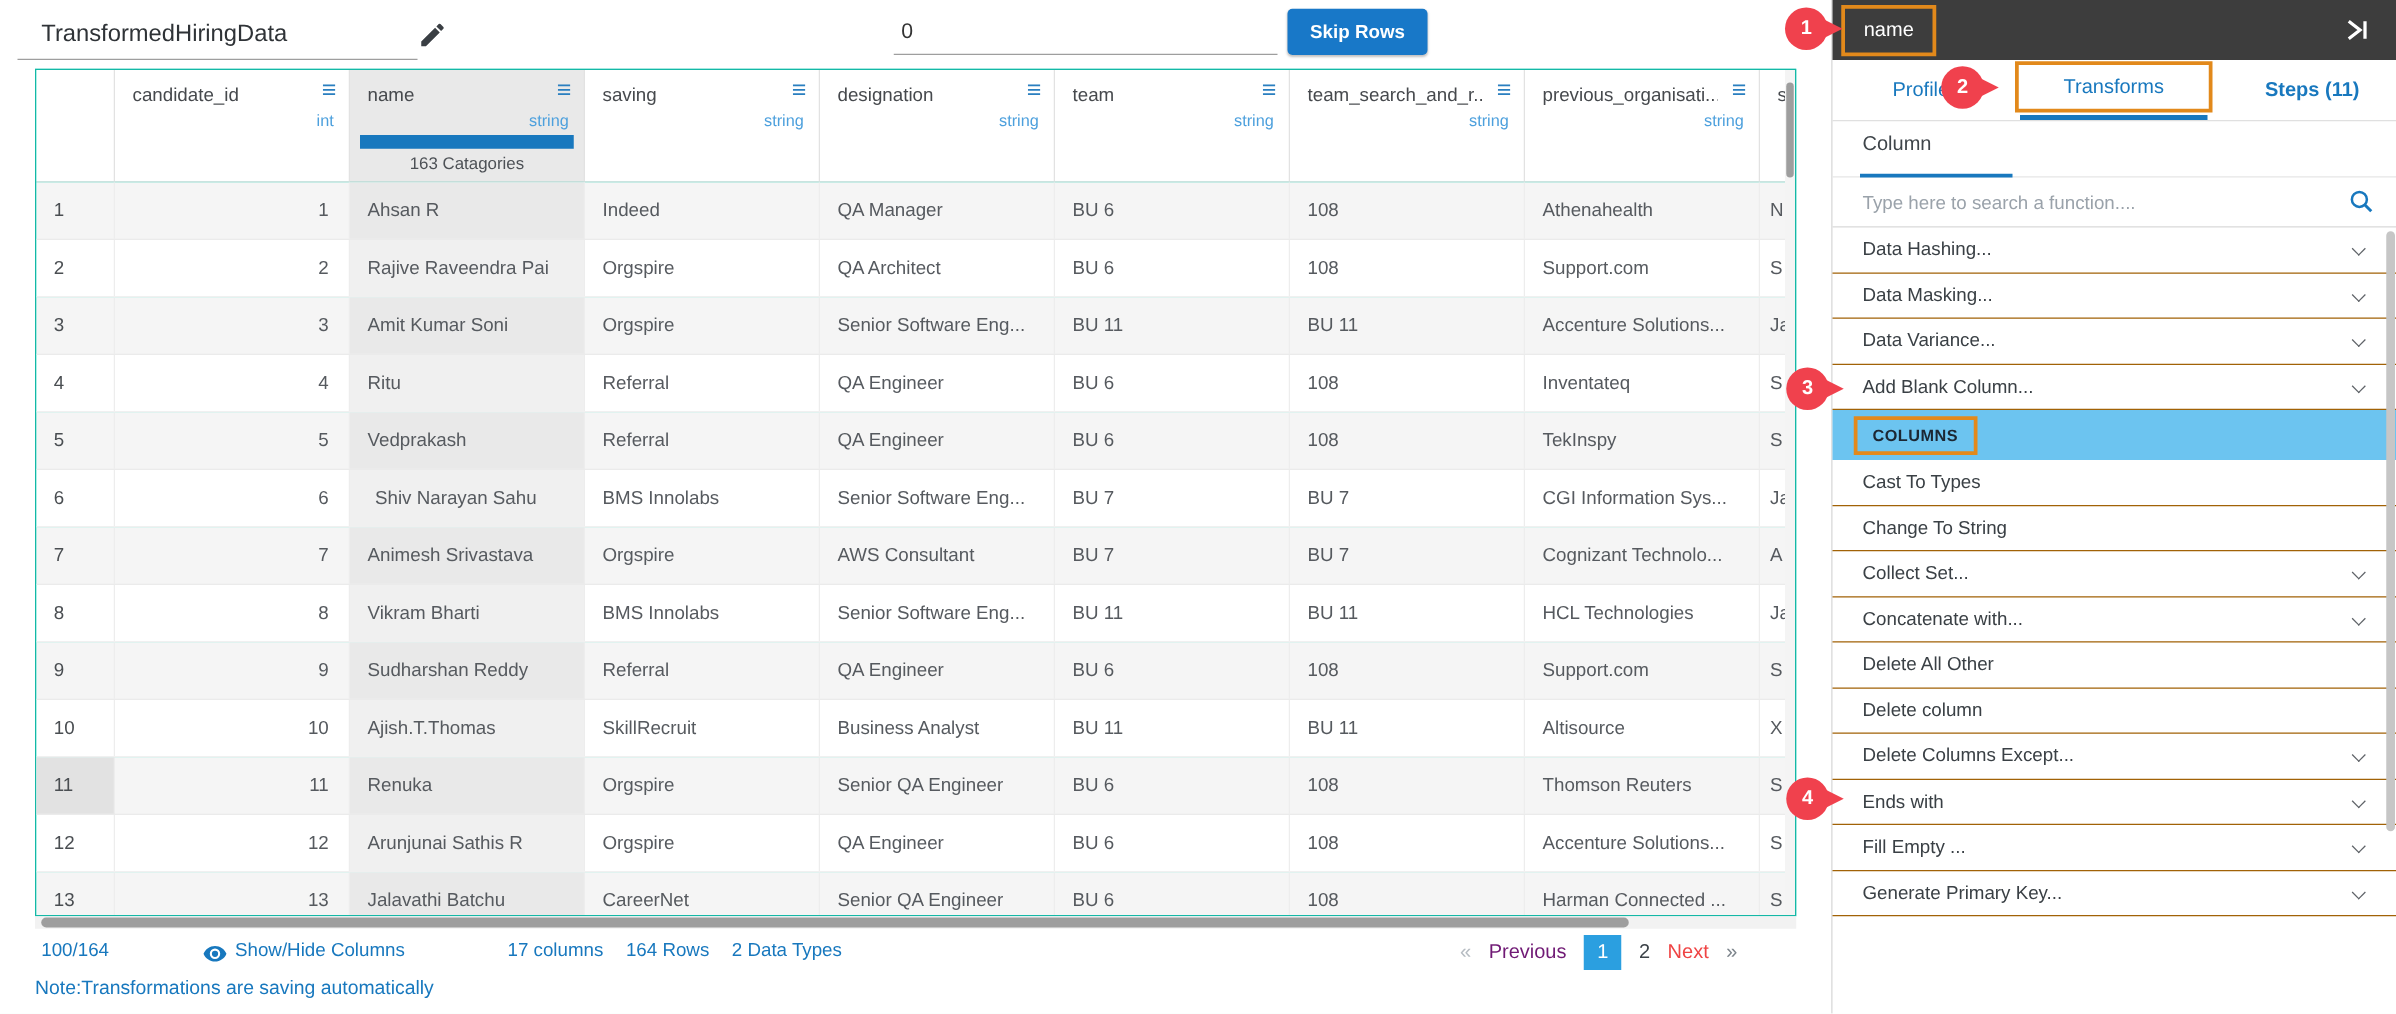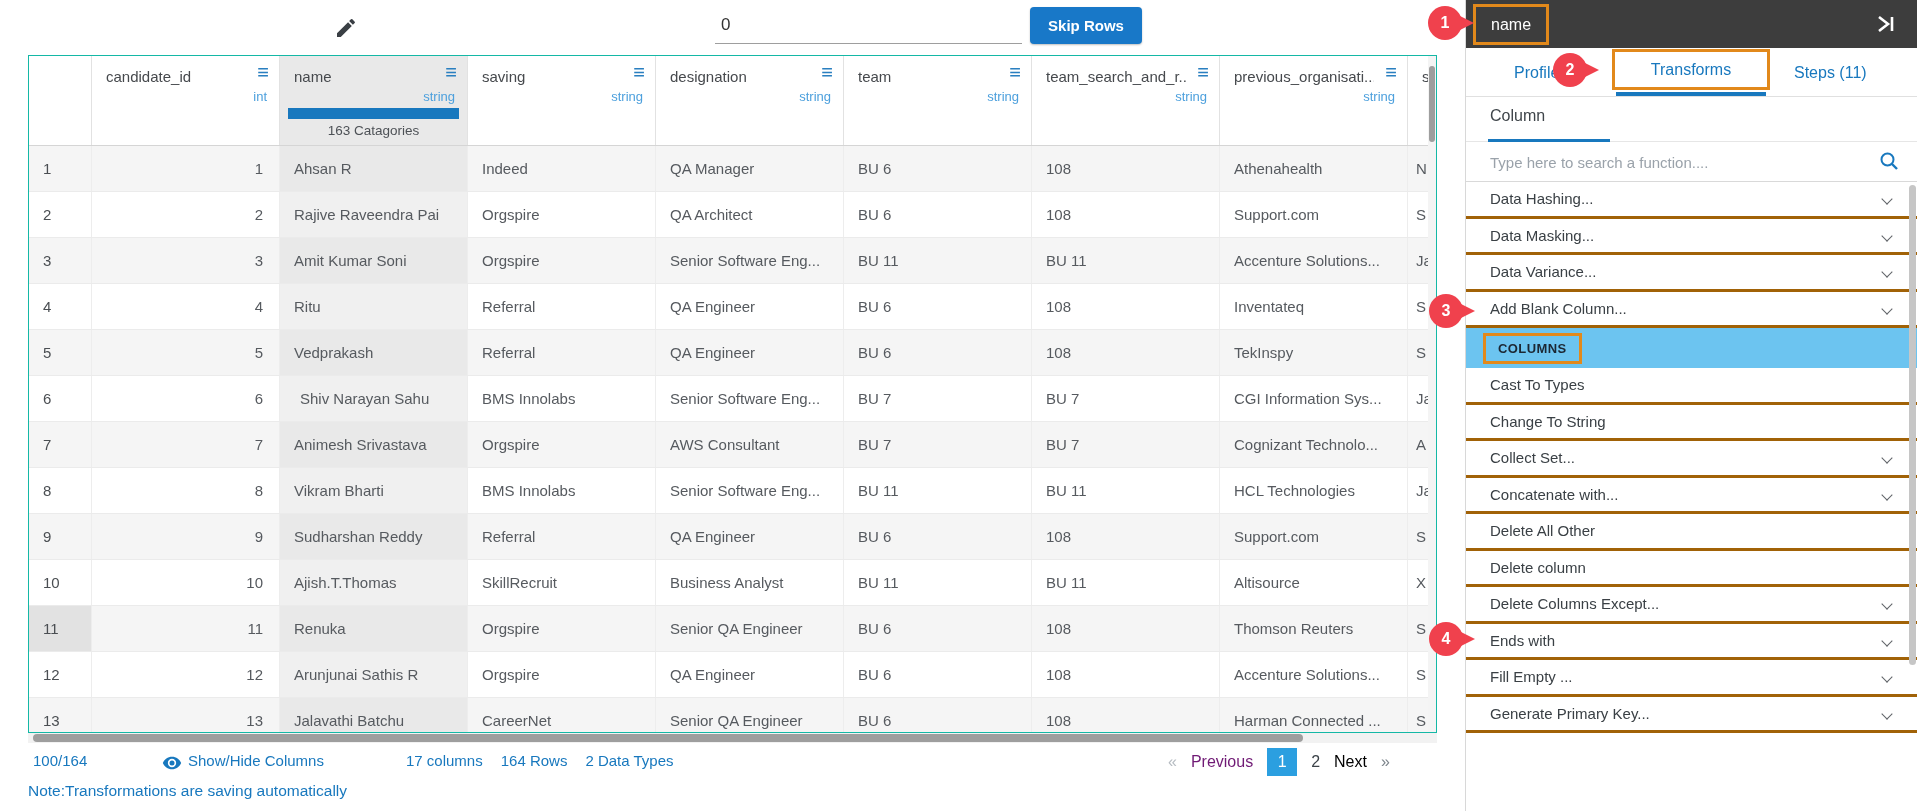--- a/index.html
+++ b/index.html
@@ -51,48 +51,48 @@
   
   .f-sel { position:absolute; left:33px; top:752px; font-size:15px; color:var(--accent); cursor:pointer; }
   .f-eye { position:absolute; left:162px; top:753px; width:20px; height:20px; cursor:pointer; }
   .f-showhide { position:absolute; left:188px; top:752px; font-size:15px; color:var(--accent); cursor:pointer; }
   .f-stats { position:absolute; left:406px; top:752px; font-size:15px; color:var(--accent); display:flex; gap:18px; }
   .pagination { position:absolute; left:1168px; top:748px; display:flex; align-items:center; gap:14px; font-size:16px; }
   .pg-first { color:#b6bcc2; } .pg-prev { color:#701a75; }
   .pg-page { color:#3b4248; cursor:pointer; }
   .pg-page.active { background:var(--pageActive); color:#fff; width:30px; height:28px; display:flex;
     align-items:center; justify-content:center; }
-  .pg-next { color:#000000; cursor:pointer; } .pg-last { color:#7d858c; cursor:pointer; }
+  .pg-next { color:#ef4444; cursor:pointer; } .pg-last { color:#7d858c; cursor:pointer; }
   .f-note { position:absolute; left:28px; top:782px; font-size:15.5px; color:var(--accent); }
 
   
   .panel { position:absolute; left:1465px; top:0; width:452px; height:811px; background:#fff;
     border-left:1px solid #d8d8d8; }
   .p-head { position:relative; height:48px; background:var(--dark); }
   .name-chip { position:absolute; left:7px; top:4px; height:41px; border:3px solid var(--orange);
     color:#fff; font-size:16px; display:flex; align-items:center; padding:0 15px; }
   .collapse { position:absolute; right:20px; top:14px; cursor:pointer; }
   .p-tabs { position:relative; height:49px; border-bottom:1px solid #e0e0e0; font-size:16px; }
   .tab { position:absolute; color:var(--accent); cursor:pointer; top:16px; }
   .tab-profile { left:48px; }
   .transforms-box { position:absolute; left:146px; top:1px; width:158px; height:41px;
     border:3px solid var(--orange); display:flex; align-items:center; justify-content:center;
     color:var(--accent); cursor:pointer; font-size:16px; }
-  .tab-steps { left:328px; }
+  .tab-steps { left:346px;font-weight:bold; }
   .tab-underline { position:absolute; left:150px; top:44px; width:150px; height:4px; background:var(--accent); }
   .p-subtab-row { position:relative; height:45px; border-bottom:1px solid #e6e6e6; }
   .p-subtab { position:absolute; left:24px; top:10px; font-size:16px; color:#3f454a; cursor:pointer; }
   .sub-underline { position:absolute; left:22px; top:42px; width:122px; height:3px; background:var(--accent); }
   .p-search { position:relative; height:40px; border-bottom:1px solid #d9d9d9; }
   .p-search input { position:absolute; left:24px; top:6px; width:380px; height:28px; border:none; outline:none;
     font-family:"Liberation Sans",sans-serif; font-size:15px; color:#3f454a; background:transparent; }
   .p-search input::placeholder { color:#9aa2aa; }
   .mag { position:absolute; right:18px; top:9px; cursor:pointer; }
   .p-list { position:relative; }
-  .p-item { position:relative; height:36.5px; border-bottom:3px solid #a16207; display:flex;
+  .p-item { position:relative; height:36.5px; border-bottom:1px solid #a16207; display:flex;
     align-items:center; padding-left:24px; font-size:15px; color:#3a4045; cursor:pointer; }
   .p-item .chev { position:absolute; right:26px; top:13px; width:8px; height:8px;
     border-right:1.5px solid #5f6捷368; border-right:1.5px solid #5f6368; border-bottom:1.5px solid #5f6368;
     transform:rotate(45deg); }
   .p-item.highlight { height:40px; background:var(--highlight); border-bottom:none; padding-left:17px; }
   .p-item.highlight .boxed { border:3px solid var(--orange); padding:5px 12px; font-size:13px; font-weight:bold;
     color:#1c2733; letter-spacing:.4px; }
   .p-item .boxed-dup { border:3px solid var(--orange); padding:5px 14px; margin-left:-14px; }
   .p-scrollthumb { position:absolute; right:1px; top:185px; width:7px; height:480px; background:#c6c6c6; border-radius:4px; }
 
@@ -102,20 +102,21 @@
     background:var(--red); color:#fff; font-size:16px; font-weight:bold; display:flex;
     align-items:center; justify-content:center; }
   .pin .tip { position:absolute; left:26px; top:7px; width:0; height:0;
     border-top:10px solid transparent; border-bottom:10px solid transparent; border-left:20px solid var(--red); }
 </style>
 </head>
 <body>
 
 <div class="app">
 
+  <input class="title-input" value="TransformedHiringData" style="">
   <svg class="pencil" viewBox="0 0 24 24">
     <path fill="#3a3f44" d="M3 17.25V21h3.75L17.81 9.94l-3.75-3.75L3 17.25zM20.71 7.04c.39-.39.39-1.02 0-1.41l-2.34-2.34a.9959.9959 0 0 0-1.41 0l-1.83 1.83 3.75 3.75 1.83-1.83z"></path>
   </svg>
   <input class="skip-input" value="0" style="">
   <button class="skip-btn">Skip Rows</button>
 
   <div class="table-wrap">
     <div class="thead" id="thead">
       <div class="th" style="width:63px"></div>
     <div class="th" style="width: 188px;">

